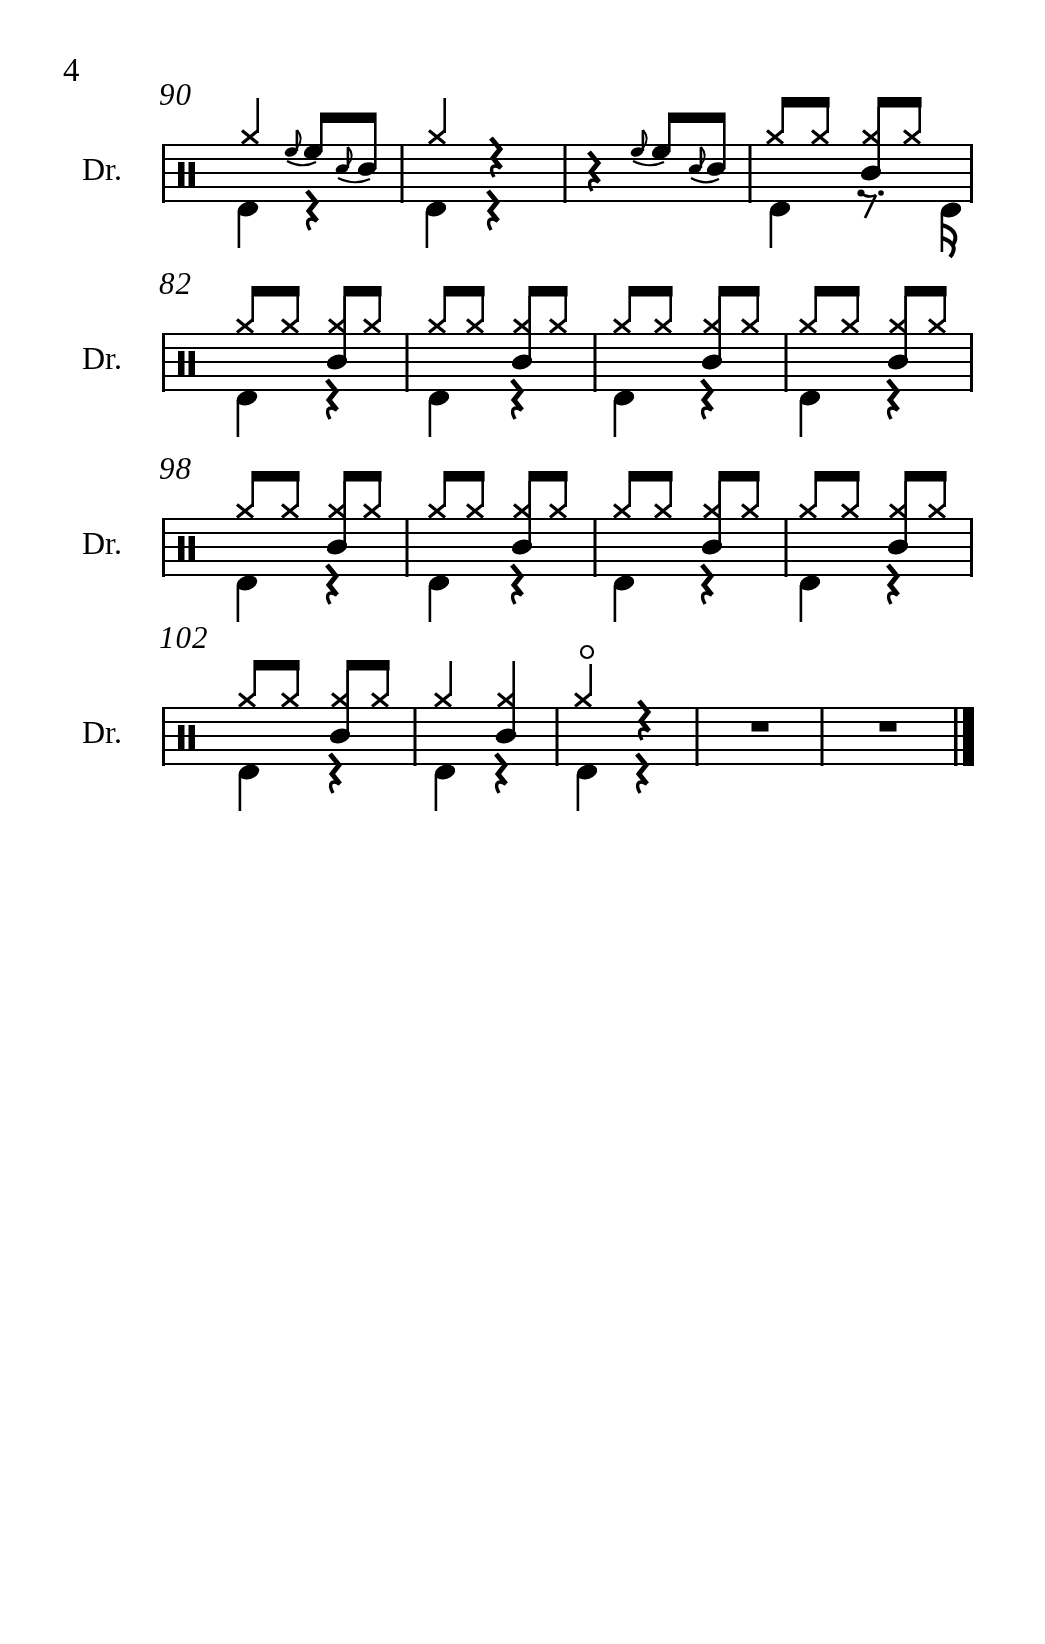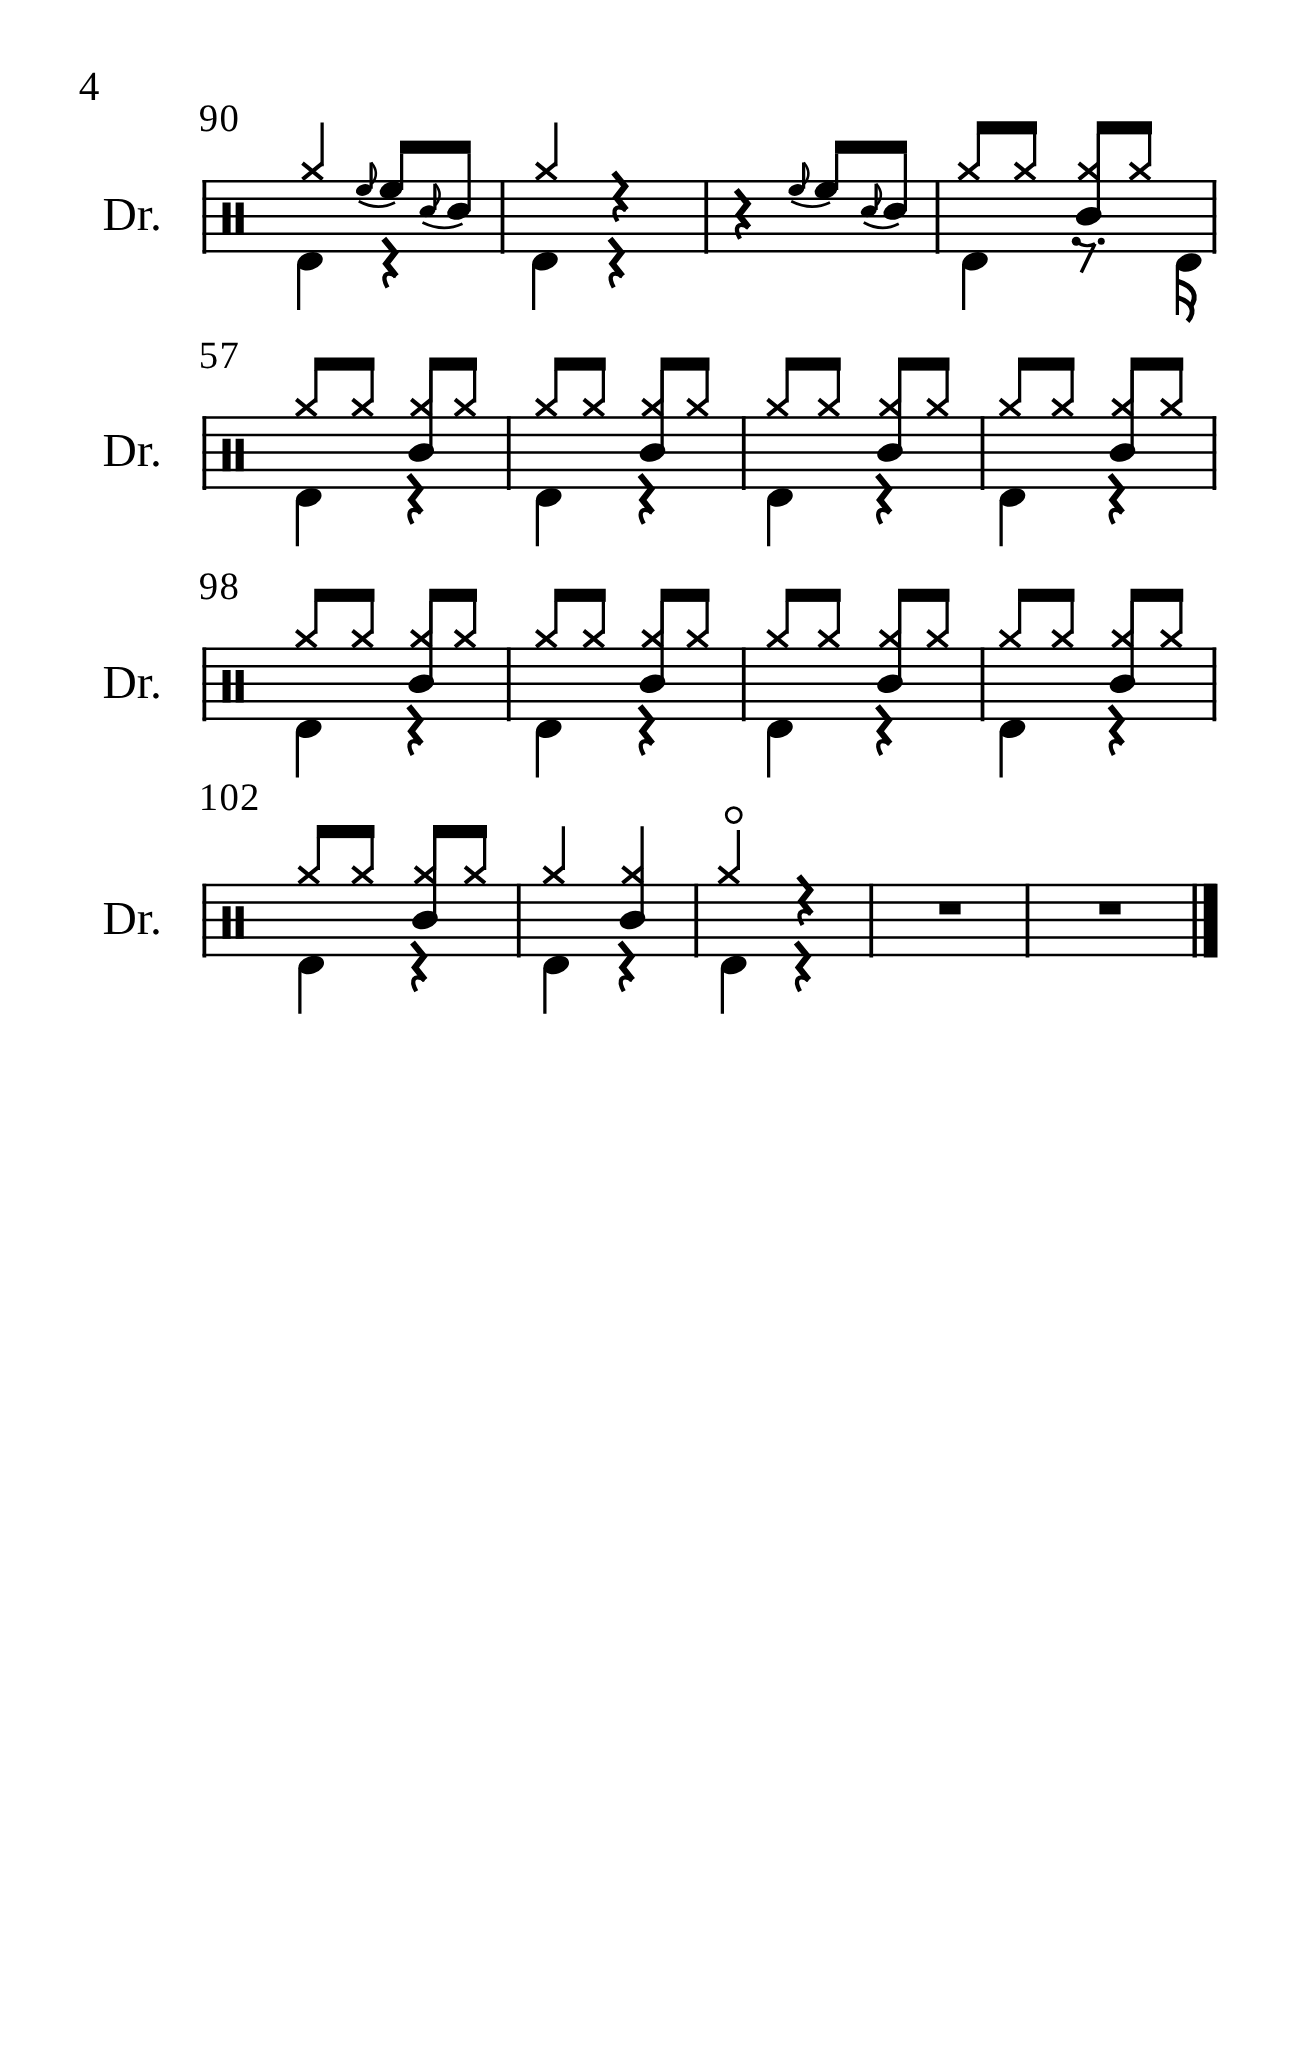--- a/index.html
+++ b/index.html
@@ -11,25 +11,26 @@
     font-family:"Liberation Serif", serif;
     color:#000;
   }
   .page-number{
     position:absolute;left:63px;top:54px;
     font-size:33px;line-height:1;
   }
   .measure-number{
     position:absolute;left:159px;
     font-size:31px;line-height:1;
+    font-style:italic;
     letter-spacing:1px;
   }
   .part-label{
     position:absolute;left:82px;
-    font-size:38px;line-height:1;
+    font-size:32px;line-height:1;
   }
   .mn0{top:79px}.mn1{top:268px}.mn2{top:453px}.mn3{top:622px}
   .pl0{top:153px}.pl1{top:342px}.pl2{top:527px}.pl3{top:716px}
   svg.notation{position:absolute;left:0;top:0;}
 </style>
 </head>
 <body>
 
 <div class="page">
   <div class="page-number">4</div>
@@ -517,21 +518,21 @@
         <g>
           <rect x="751.5" y="722.5" width="17" height="9" fill="#000000"></rect>
         </g>
         <g>
           <rect x="879.5" y="722.5" width="17" height="9" fill="#000000"></rect>
         </g>
       </g>
     </svg>
 
   <div class="measure-number mn0">90</div>
-  <div class="measure-number mn1">57</div>
+  <div class="measure-number mn1">82</div>
   <div class="measure-number mn2">98</div>
   <div class="measure-number mn3">102</div>
 
   <div class="part-label pl0">Dr.</div>
   <div class="part-label pl1">Dr.</div>
   <div class="part-label pl2">Dr.</div>
   <div class="part-label pl3">Dr.</div>
 </div>
 
 </body></html>

